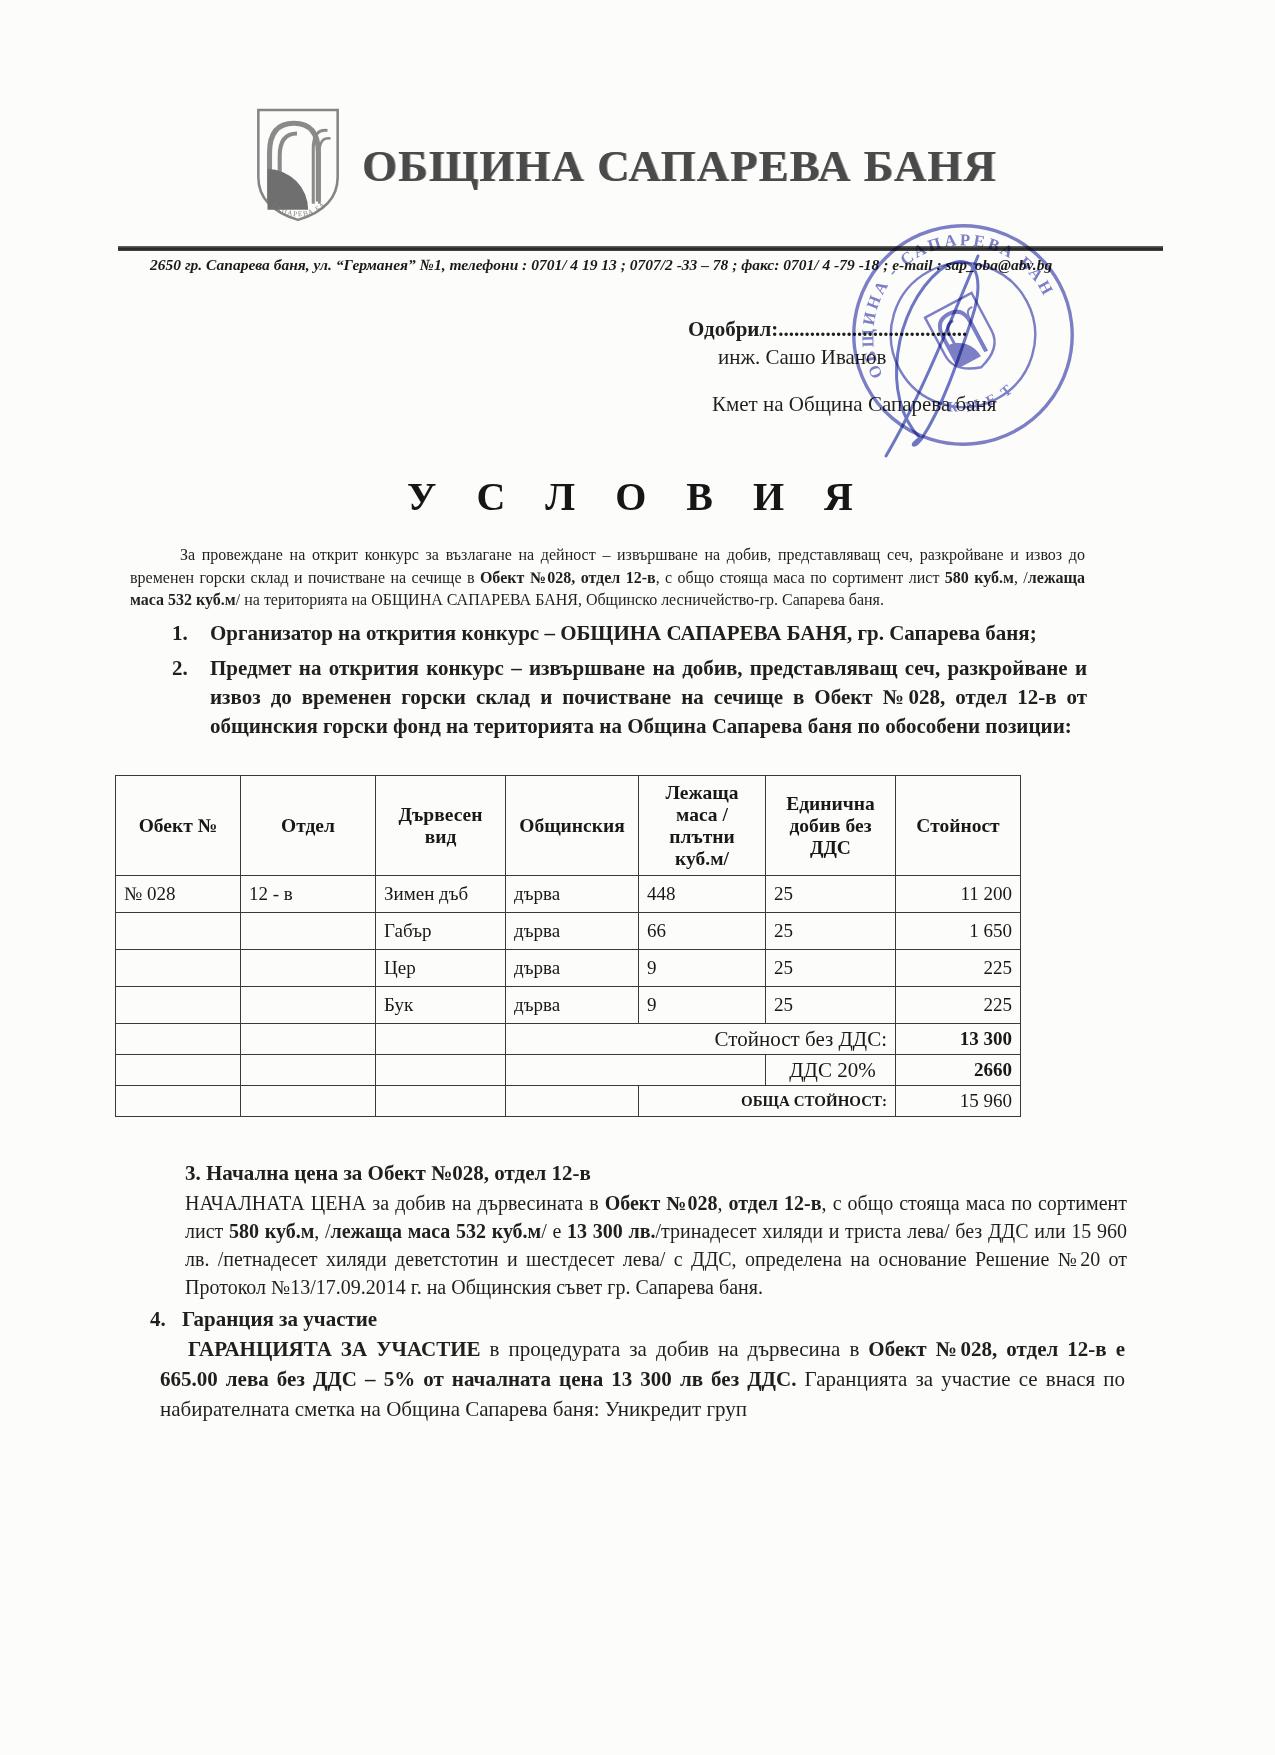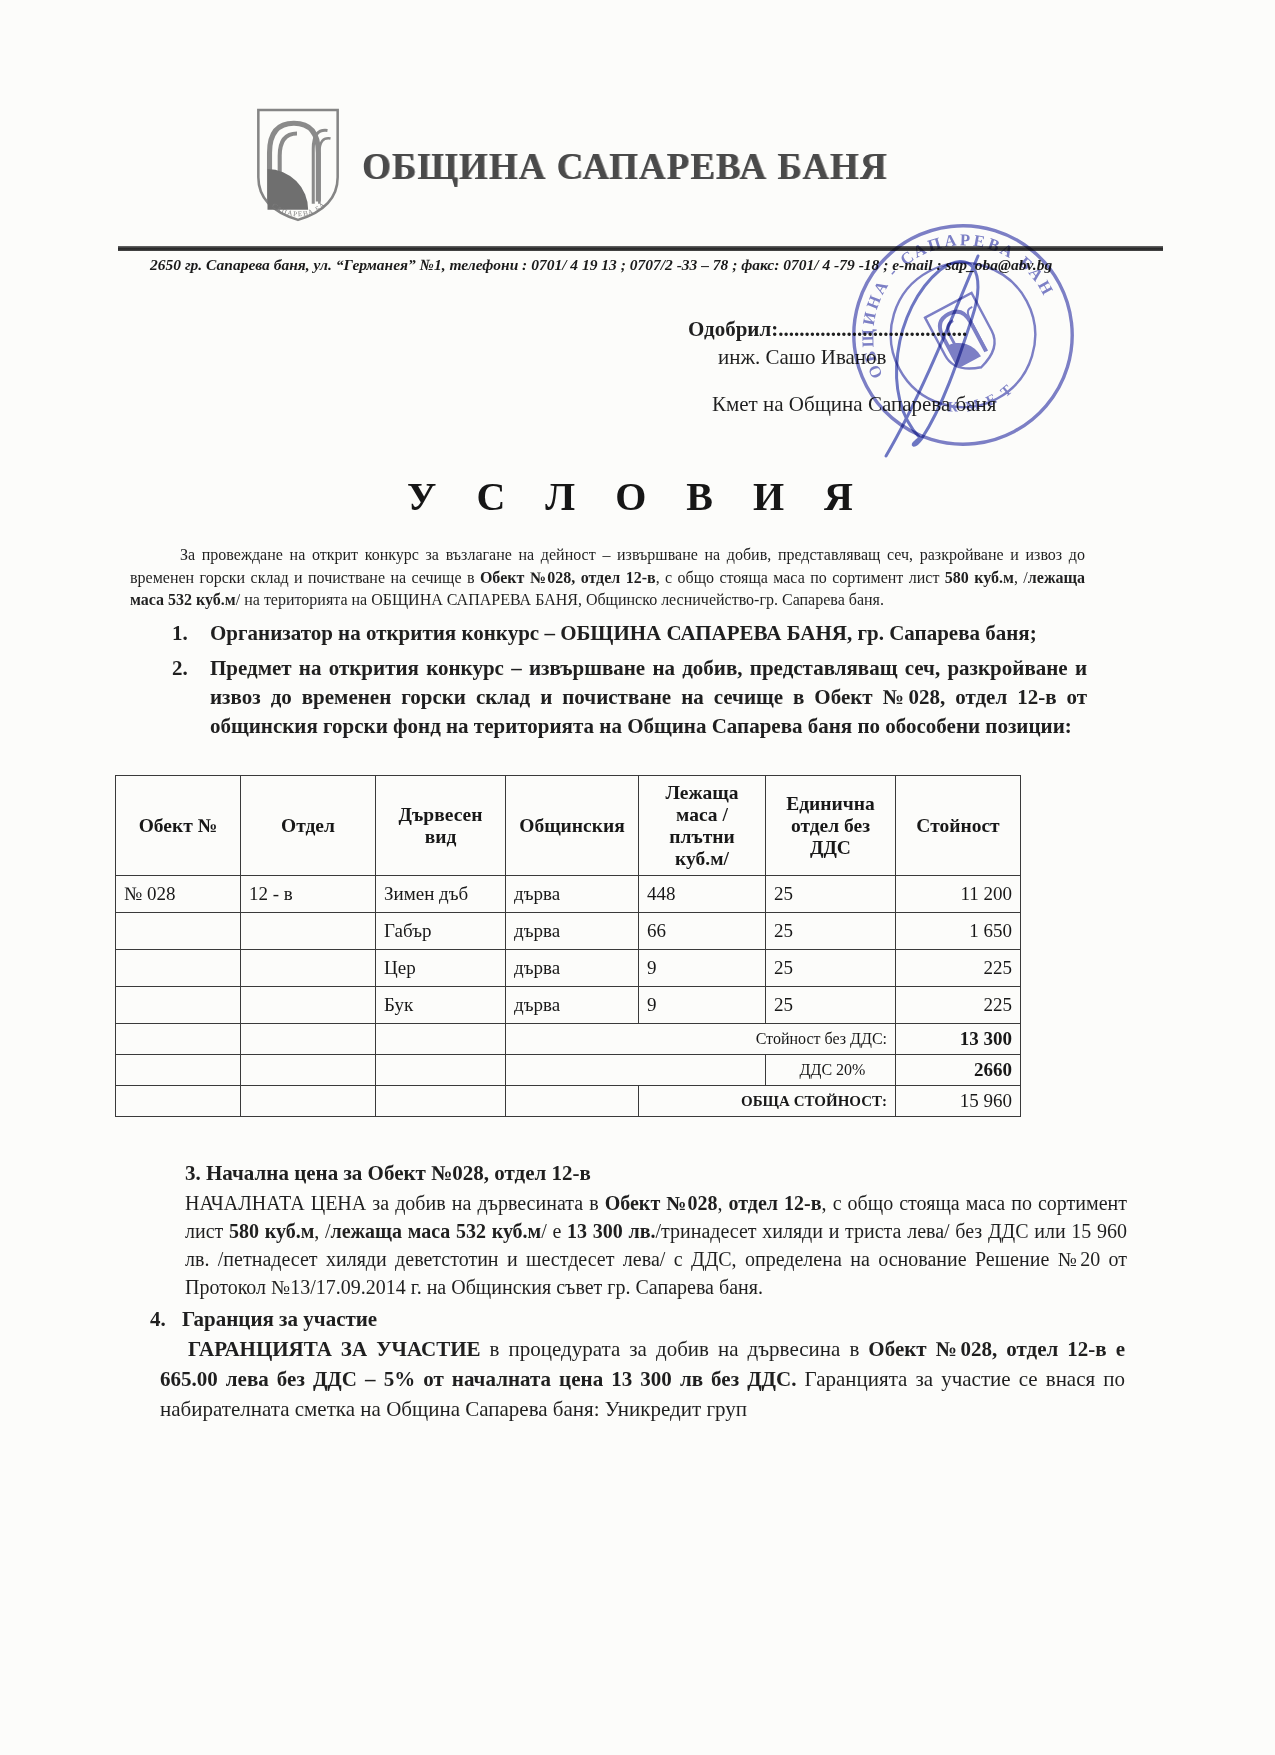--- a/index.html
+++ b/index.html
@@ -6,21 +6,21 @@
   * { box-sizing:border-box; margin:0; padding:0; }
   html,body { background:#e8e8e6; }
   .page {
     position:relative; width:1275px; height:1755px; margin:0 auto;
     background:#fcfcfa; color:var(--ink);
     font-family:"Liberation Serif","DejaVu Serif",serif;
     overflow:hidden;
   }
   
   .header { display:flex; align-items:center; gap:18px; padding:106px 0 0 252px; }
-  .org-name { font-size:37px; font-weight:bold; color:#4a4a4a; letter-spacing:1px; white-space:nowrap;
+  .org-name { font-size:45px; font-weight:bold; color:#4a4a4a; letter-spacing:1px; white-space:nowrap;
               text-shadow:1px 0 0 #9a9a9a; }
   .rule { height:5px; margin:20px 112px 0 118px; background:linear-gradient(#6a6a6a,#232323 55%,#4a4a4a); }
   .address { margin:5px 120px 0 150px; font-size:15.5px; font-style:italic; font-weight:bold; color:#1a1a1a; }
   
   .approval { margin:42px 0 0 688px; font-size:21px; line-height:1.32; width:420px; }
   .approval .lbl { font-weight:bold; }
   .approval .nm  { margin-left:30px; }
   .approval .tl  { margin-left:24px;margin-top:20px; }
   
   .stamp { position:absolute; left:846px; top:218px; width:234px; height:234px;
@@ -38,21 +38,21 @@
   .olist .num { width:38px; font-weight:bold; flex:none; }
   .olist .txt { text-align:justify; font-weight:bold; }
   
   table.cond { border-collapse:collapse; margin:34px 0 0 115px; width:905px; font-size:19px; color:#181818;
                table-layout:fixed; }
   table.cond th, table.cond td { border:1.7px solid #3a3a3a; padding:2px 8px; }
   table.cond th { height:100px; font-size:19.5px; text-align:center; vertical-align:middle; font-weight:bold; }
   table.cond td { height:37px; vertical-align:middle; }
   td.val { text-align:right; padding-right:8px; }
   tr.sumrow td { height:31px; }
-  td.sum-label { text-align:right; font-size:16px; padding-right:10px; }
+  td.sum-label { text-align:right; font-size:21px; padding-right:10px; }
   td.sum-label.center { text-align:center; padding-right:4px; }
   td.sum-label.total { font-weight:bold; font-size:15px; }
   td.bold { font-weight:bold;margin-top:44px; }
   
   .sec3 { margin:44px 148px 0 185px; }
   .sec3 h3 { font-size:21px; font-weight:bold; margin-bottom:3px; }
   .sec3 p  { font-size:20px; line-height:1.4; text-align:justify; }
   .sec4-head { display:flex; margin:6px 0 0 150px; font-size:21px; font-weight:bold; }
   .sec4-head .num { width:32px; flex:none; }
   .sec4 { margin:3px 150px 0 160px; font-size:21px; line-height:1.42; text-align:justify; text-indent:28px; }
@@ -136,21 +136,21 @@
         <col style="width:130px">
         <col style="width:125px">
     </colgroup>
     <tbody>
         <tr>
       <th>Обект №</th>
       <th>Отдел</th>
       <th>Дървесен вид</th>
       <th>Общинския</th>
       <th>Лежаща маса /плътни куб.м/</th>
-      <th>Единична отдел без ДДС</th>
+      <th>Единична добив без ДДС</th>
       <th>Стойност</th>
     </tr>
     <tr>
       <td>№ 028</td>
       <td>12 - в</td>
       <td>Зимен дъб</td>
       <td>дърва</td>
       <td>448</td>
       <td>25</td>
       <td class="val">11 200</td>

